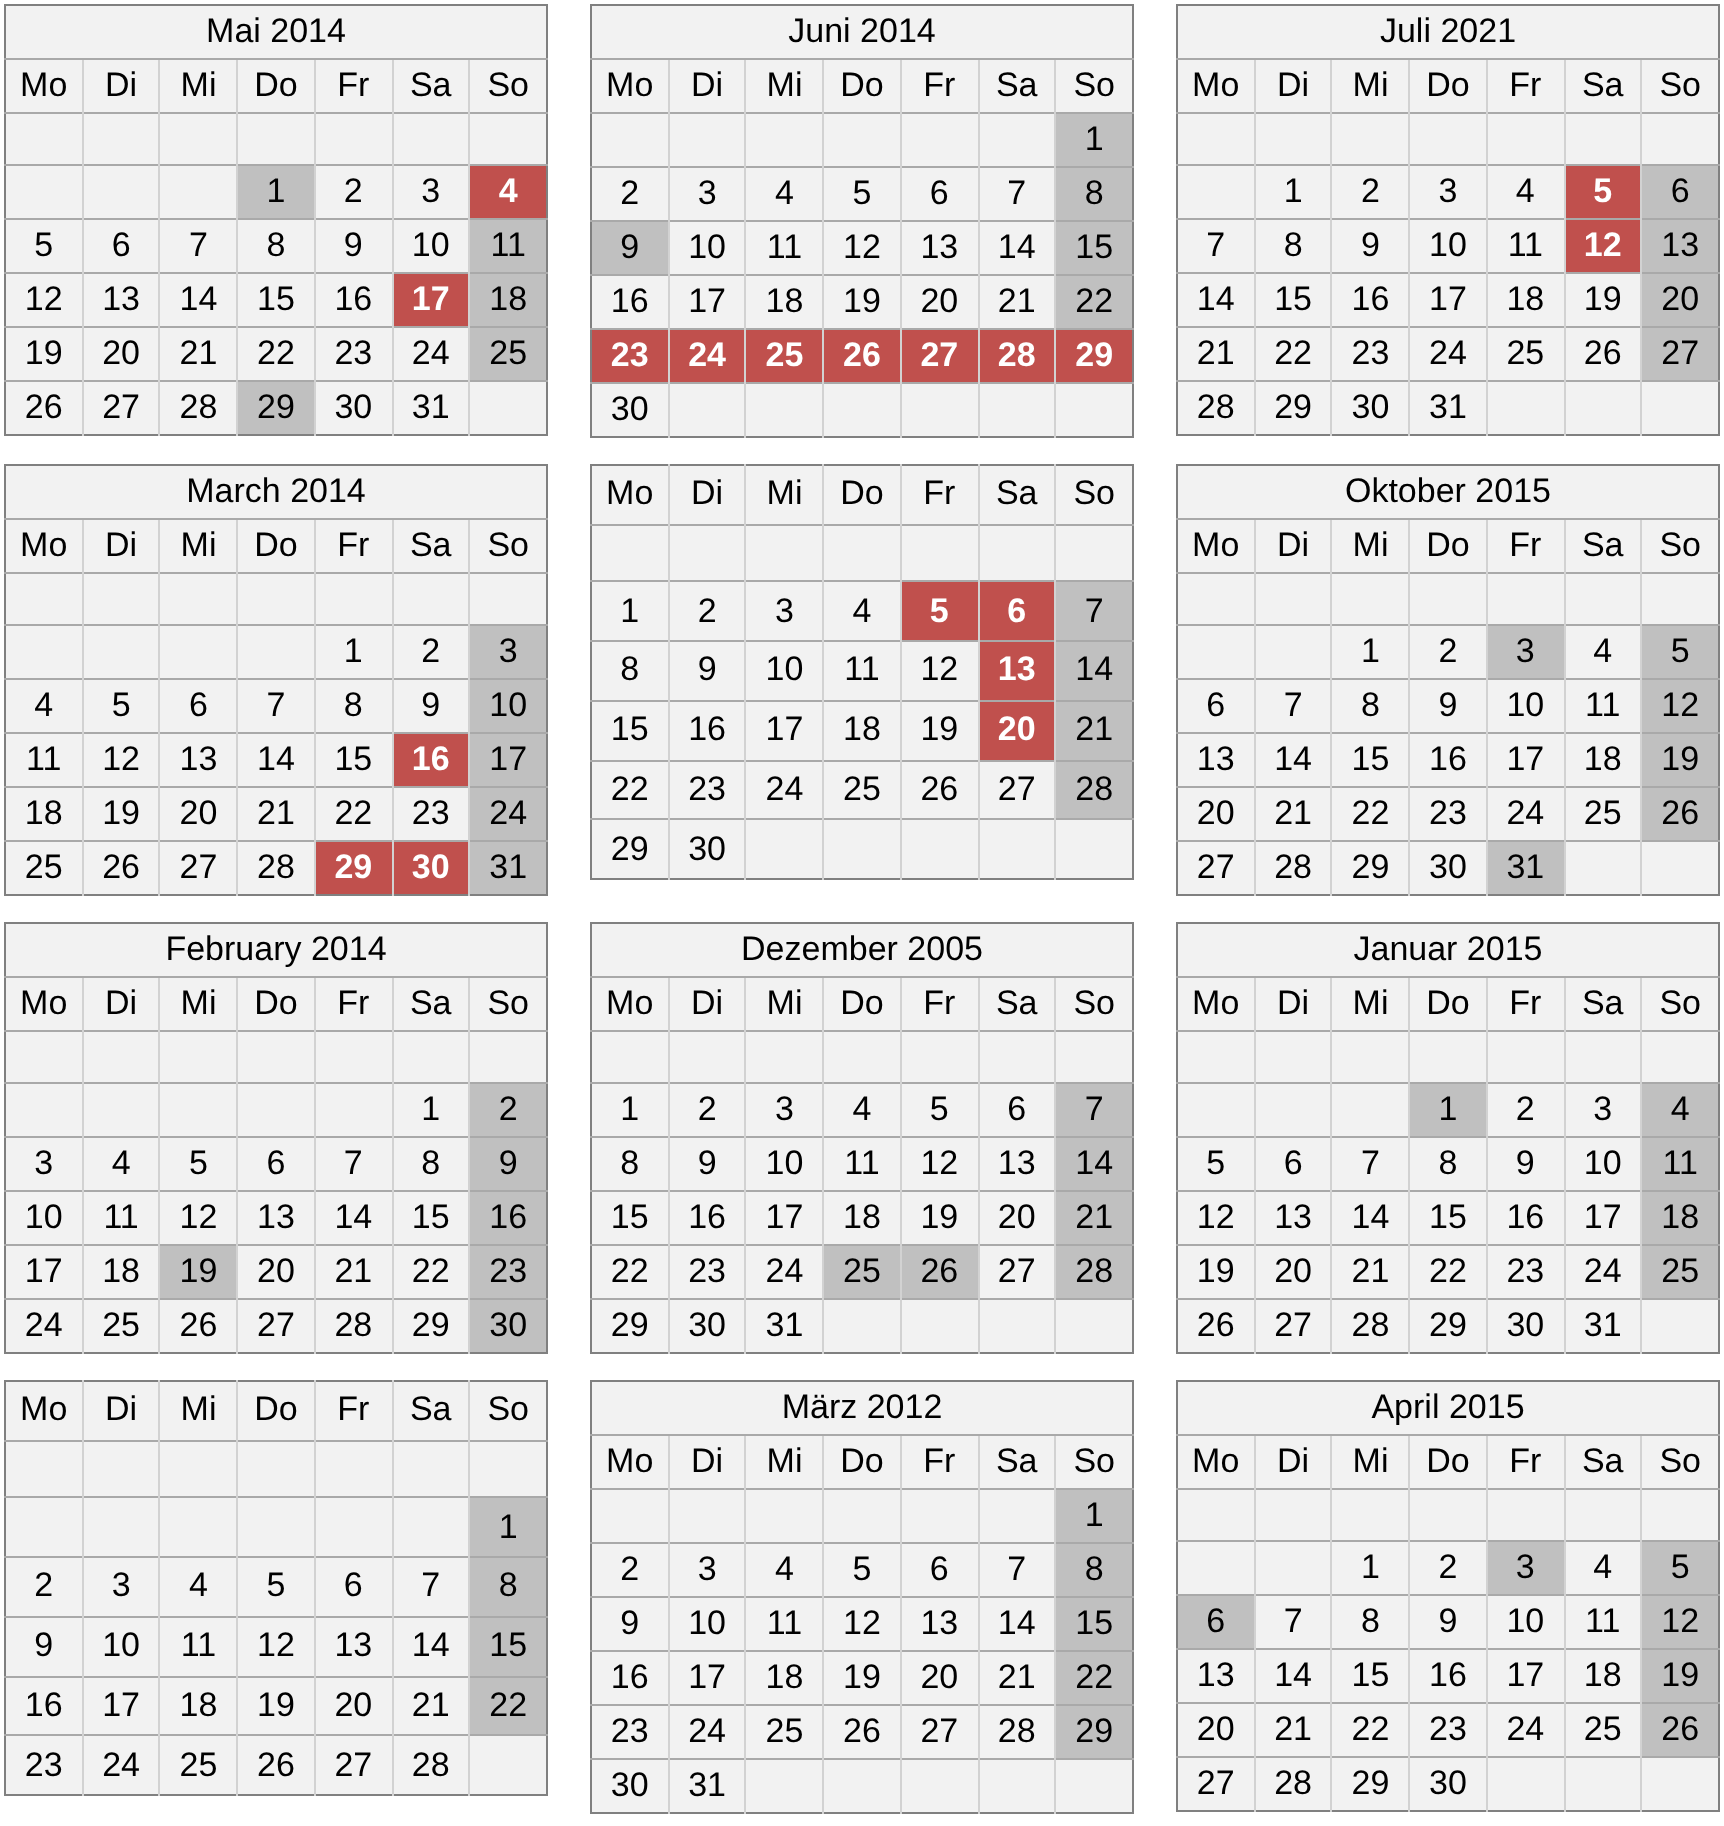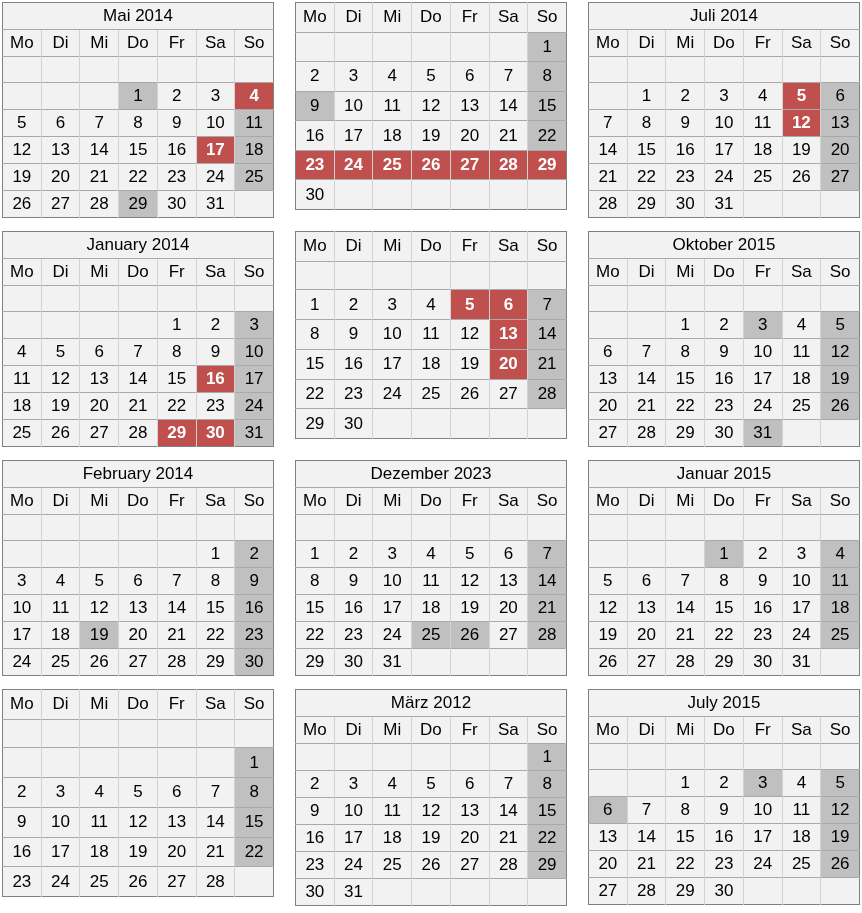--- a/index.html
+++ b/index.html
@@ -115,20 +115,23 @@
             <td class="day feiertag">29</td>
             <td class="day">30</td>
             <td class="day">31</td>
             <td class="day empty"></td>
           </tr>
         </tbody>
       </table>
       <table class="month">
         <tbody>
           <tr>
+            <td class="title" colspan="7">Juni 2014</td>
+          </tr>
+          <tr>
             <td class="dh">Mo</td>
             <td class="dh">Di</td>
             <td class="dh">Mi</td>
             <td class="dh">Do</td>
             <td class="dh">Fr</td>
             <td class="dh">Sa</td>
             <td class="dh">So</td>
           </tr>
           <tr>
             <td class="day empty"></td>
@@ -182,21 +185,21 @@
             <td class="day empty"></td>
             <td class="day empty"></td>
             <td class="day empty"></td>
             <td class="day empty"></td>
           </tr>
         </tbody>
       </table>
       <table class="month">
         <tbody>
           <tr>
-            <td class="title" colspan="7">Juli 2014</td>
+            <td class="title" colspan="7">Juli 2021</td>
           </tr>
           <tr>
             <td class="dh">Mo</td>
             <td class="dh">Di</td>
             <td class="dh">Mi</td>
             <td class="dh">Do</td>
             <td class="dh">Fr</td>
             <td class="dh">Sa</td>
             <td class="dh">So</td>
           </tr>
@@ -252,21 +255,21 @@
             <td class="day">31</td>
             <td class="day empty"></td>
             <td class="day empty"></td>
             <td class="day empty"></td>
           </tr>
         </tbody>
       </table>
       <table class="month">
         <tbody>
           <tr>
-            <td class="title" colspan="7">January 2014</td>
+            <td class="title" colspan="7">March 2014</td>
           </tr>
           <tr>
             <td class="dh">Mo</td>
             <td class="dh">Di</td>
             <td class="dh">Mi</td>
             <td class="dh">Do</td>
             <td class="dh">Fr</td>
             <td class="dh">Sa</td>
             <td class="dh">So</td>
           </tr>
@@ -529,21 +532,21 @@
             <td class="day">27</td>
             <td class="day">28</td>
             <td class="day">29</td>
             <td class="day feiertag">30</td>
           </tr>
         </tbody>
       </table>
       <table class="month">
         <tbody>
           <tr>
-            <td class="title" colspan="7">Dezember 2023</td>
+            <td class="title" colspan="7">Dezember 2005</td>
           </tr>
           <tr>
             <td class="dh">Mo</td>
             <td class="dh">Di</td>
             <td class="dh">Mi</td>
             <td class="dh">Do</td>
             <td class="dh">Fr</td>
             <td class="dh">Sa</td>
             <td class="dh">So</td>
           </tr>
@@ -806,21 +809,21 @@
             <td class="day empty"></td>
             <td class="day empty"></td>
             <td class="day empty"></td>
             <td class="day empty"></td>
           </tr>
         </tbody>
       </table>
       <table class="month">
         <tbody>
           <tr>
-            <td class="title" colspan="7">July 2015</td>
+            <td class="title" colspan="7">April 2015</td>
           </tr>
           <tr>
             <td class="dh">Mo</td>
             <td class="dh">Di</td>
             <td class="dh">Mi</td>
             <td class="dh">Do</td>
             <td class="dh">Fr</td>
             <td class="dh">Sa</td>
             <td class="dh">So</td>
           </tr>

